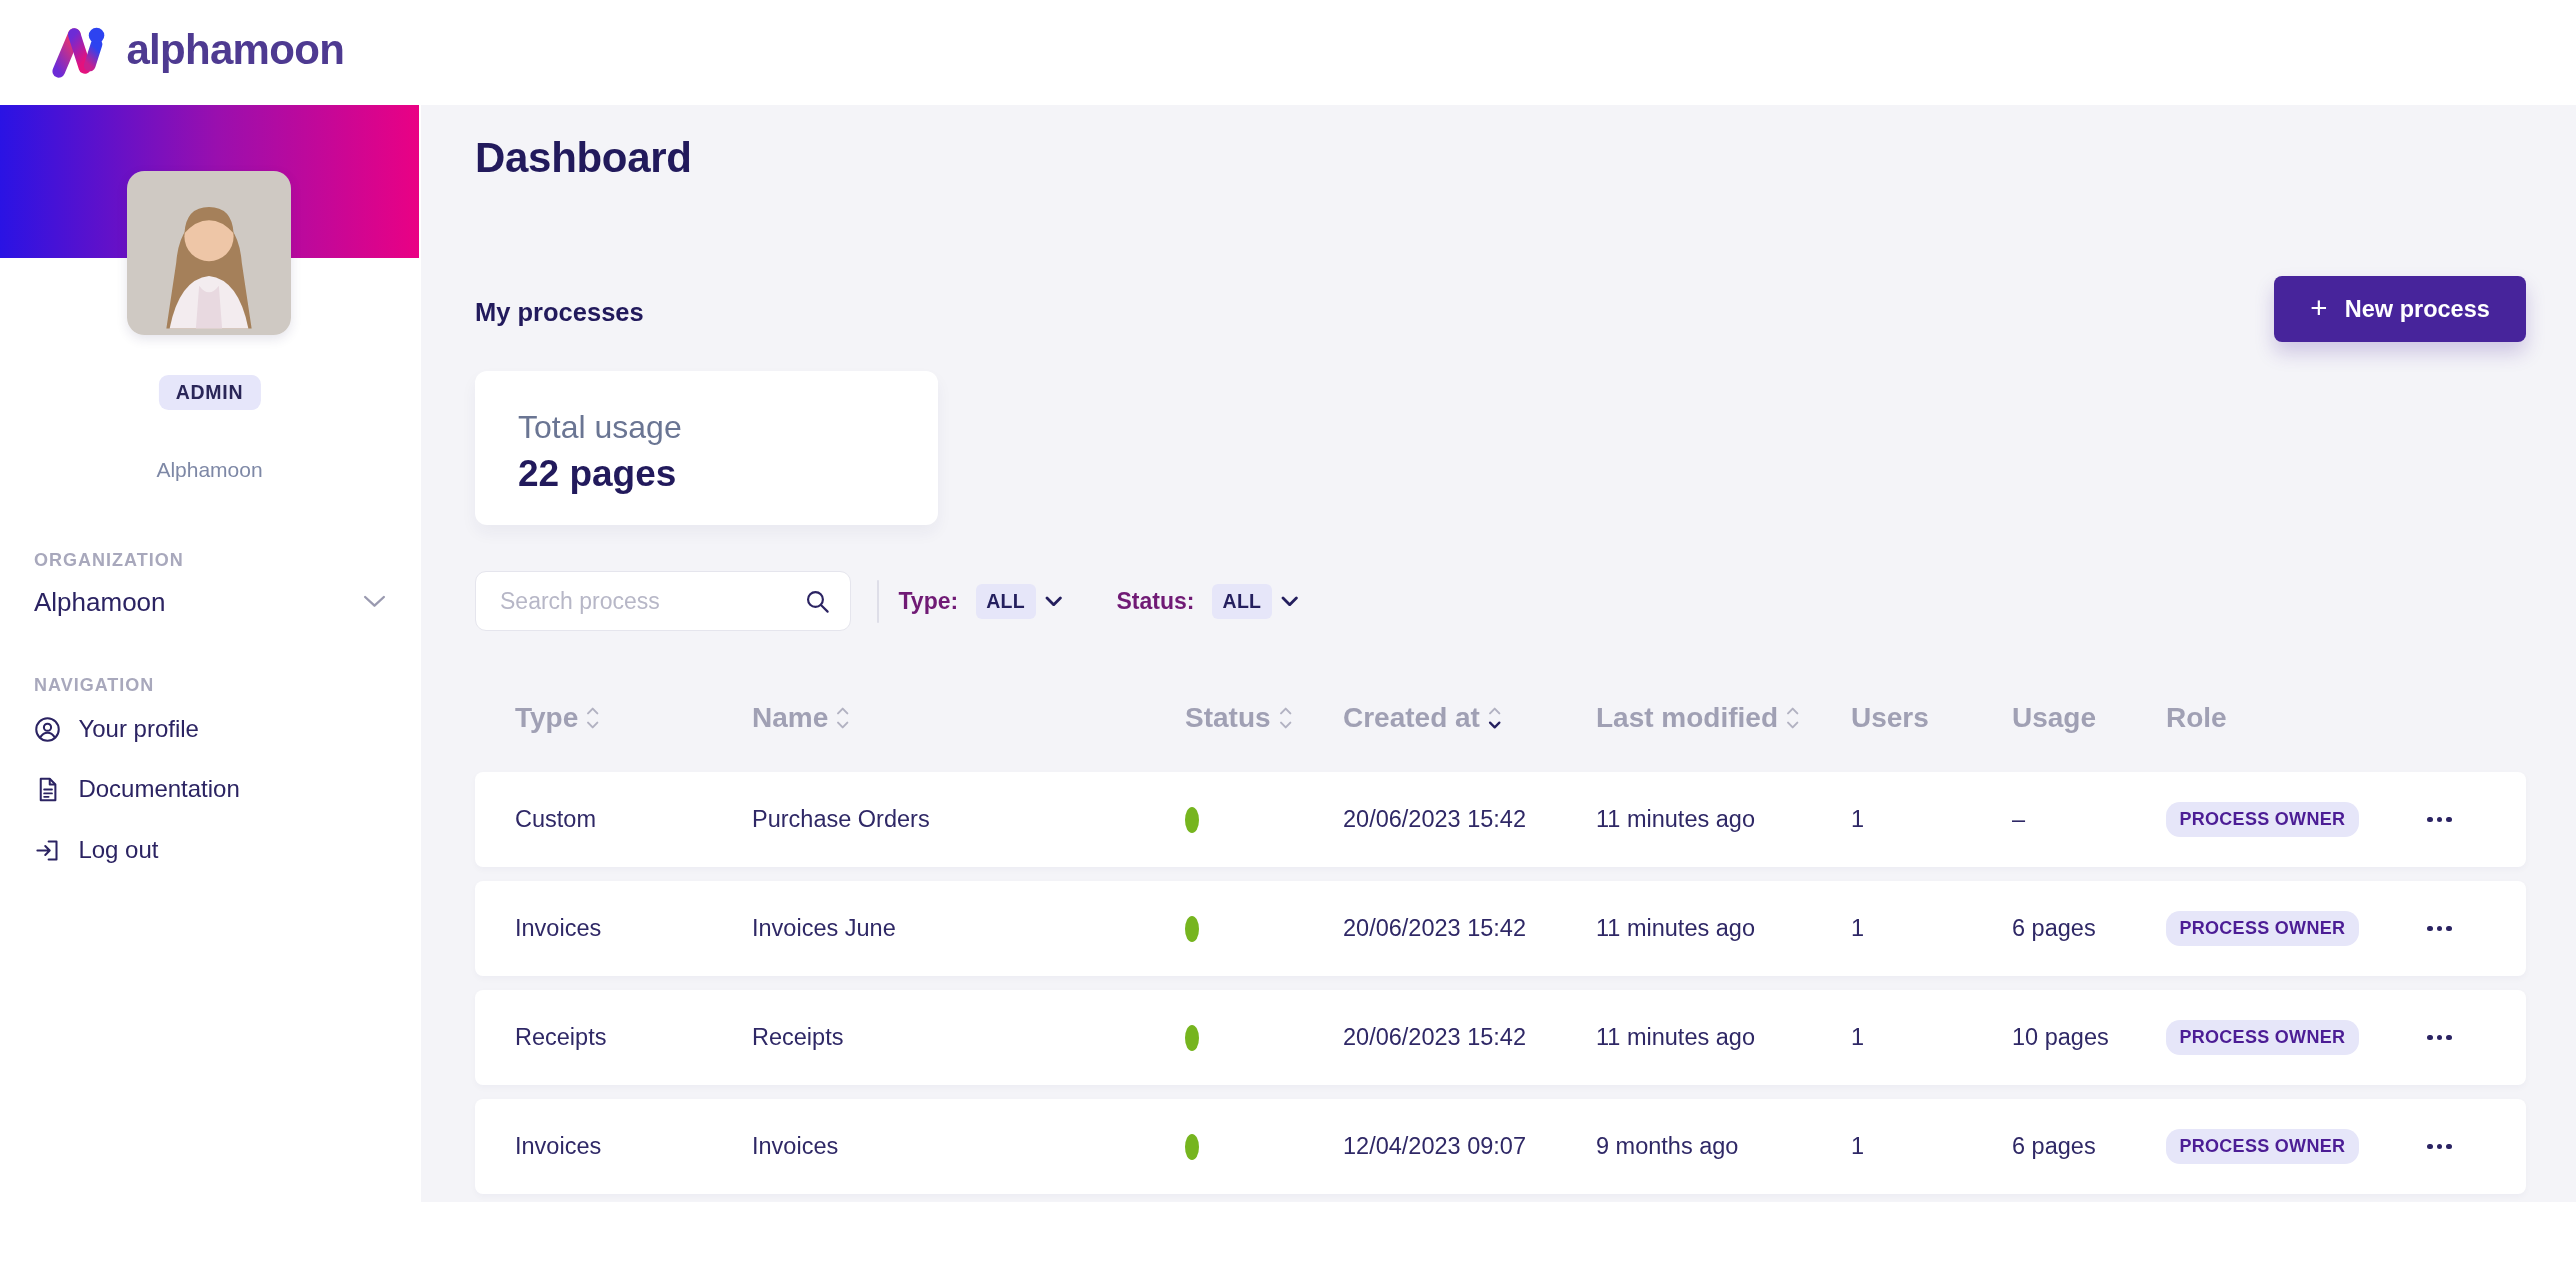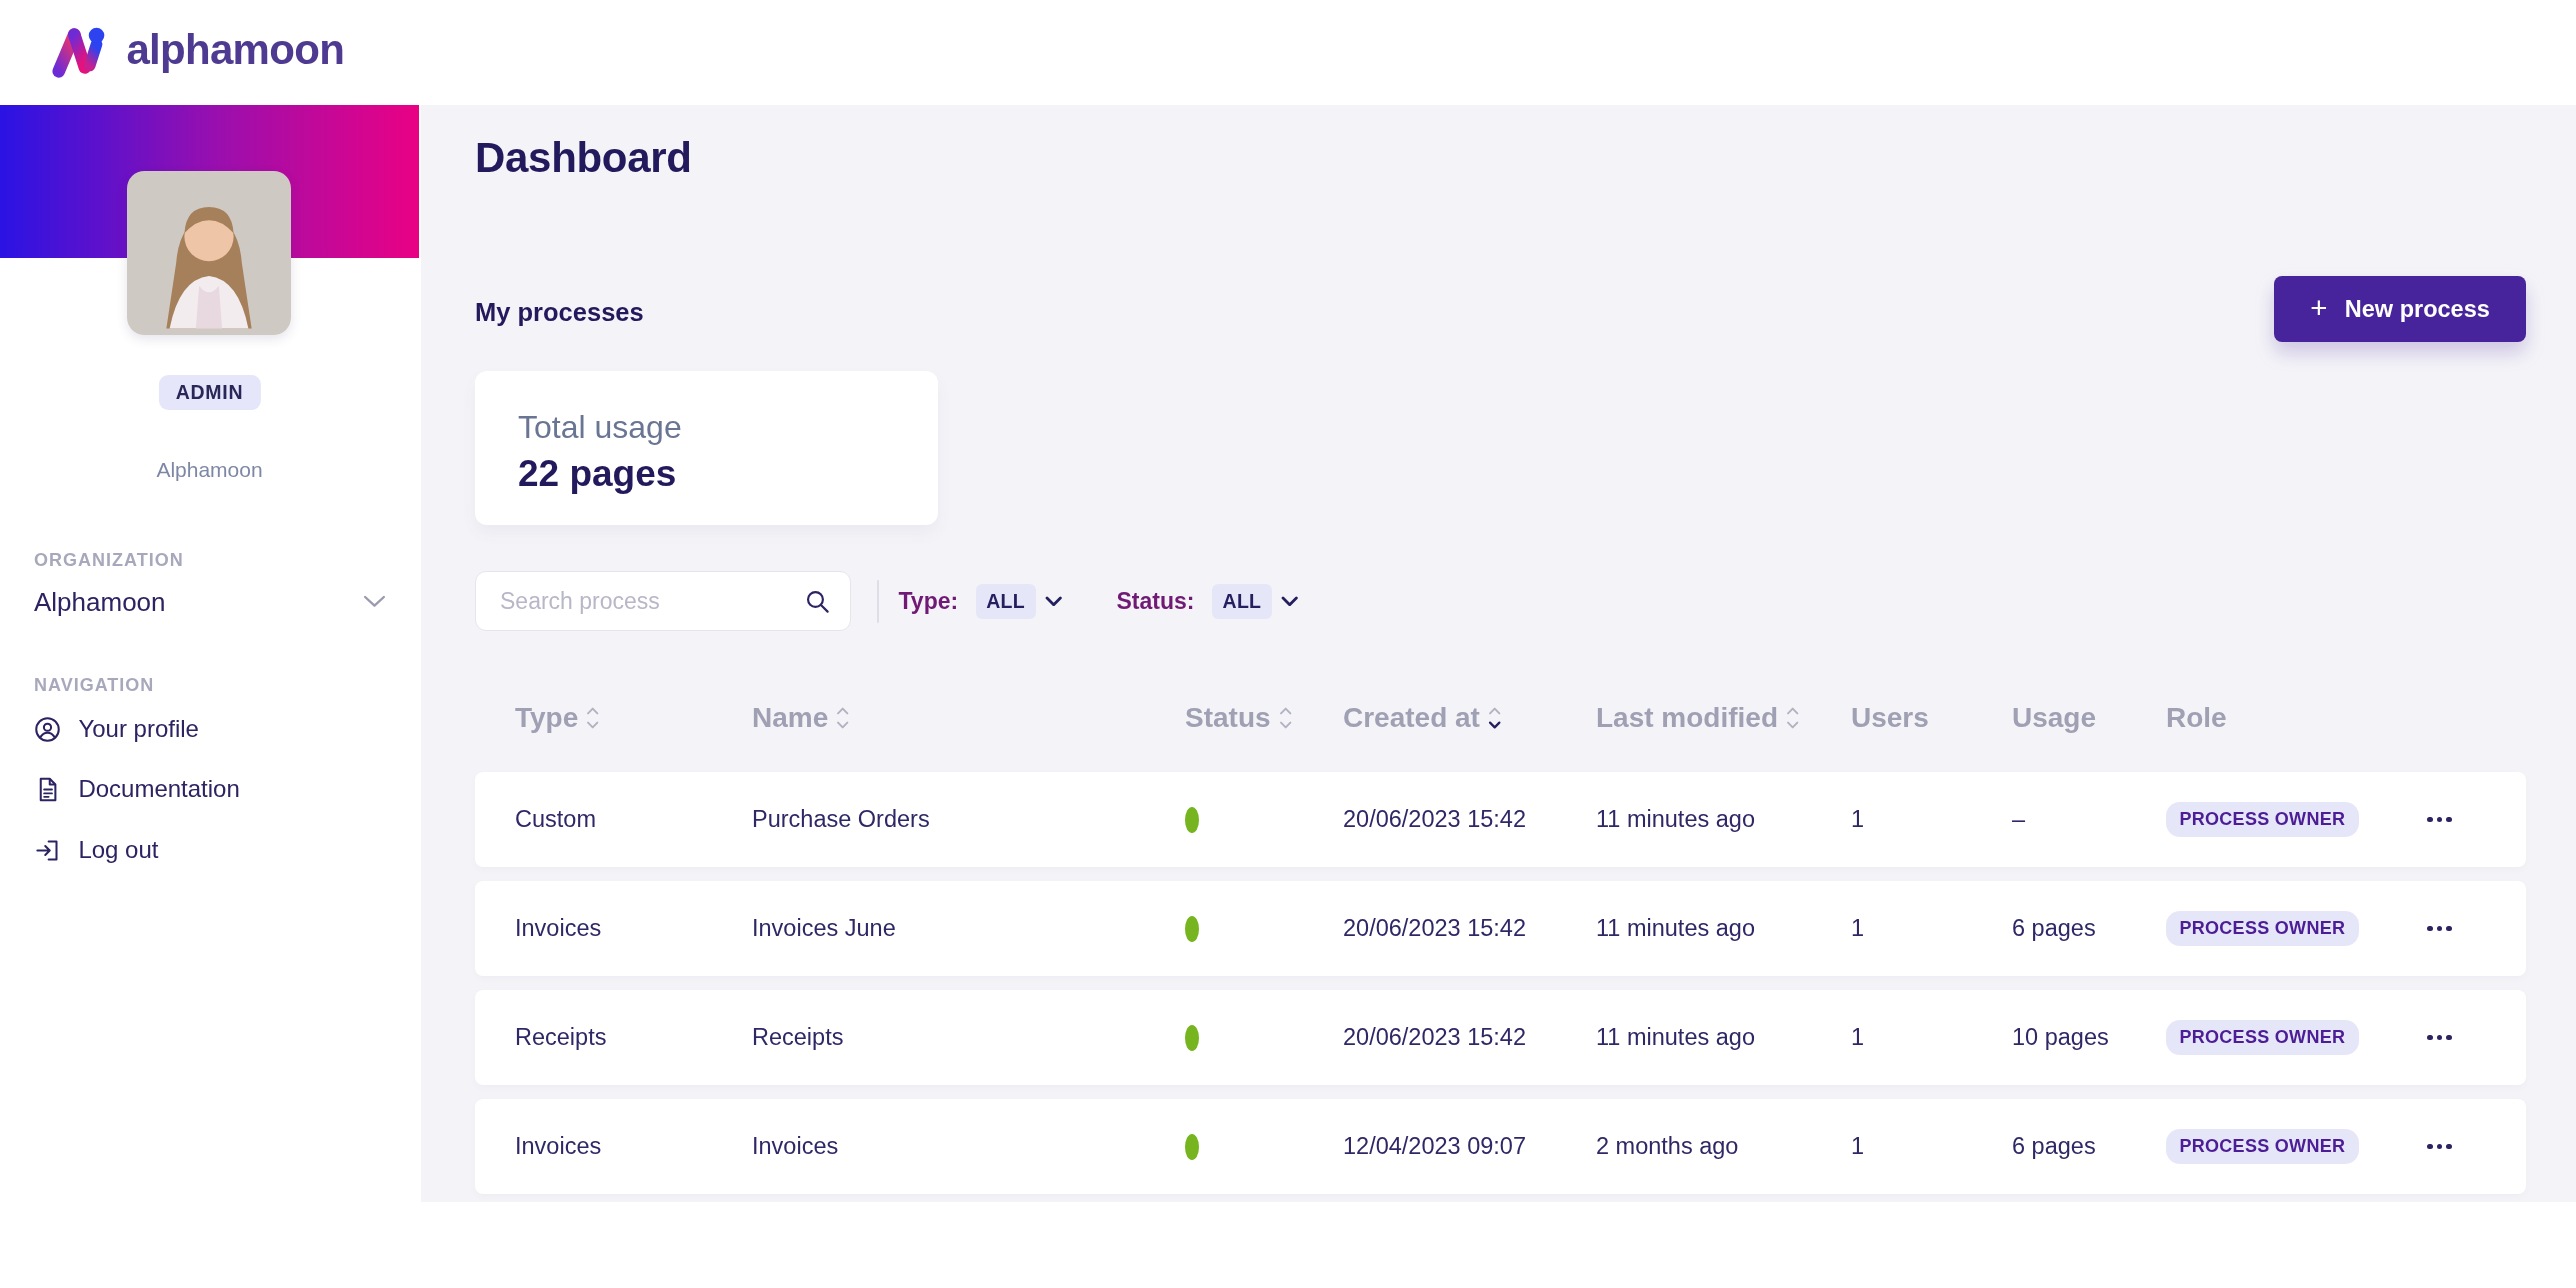--- a/index.html
+++ b/index.html
@@ -297,21 +297,21 @@
         <i></i>
         <i></i>
       </div>
   </div>
 
   <div class="trow grid" style="top:994px">
     <div class="td">Invoices</div>
     <div class="td">Invoices</div>
     <div><span class="status-dot"></span></div>
     <div class="td">12/04/2023 09:07</div>
-    <div class="td">2 months ago</div>
+    <div class="td">9 months ago</div>
     <div class="td">1</div>
     <div class="td">6 pages</div>
     <div><span class="role-badge">PROCESS OWNER</span></div>
     <div class="row-actions">
         <i></i>
         <i></i>
         <i></i>
       </div>
   </div>
 

